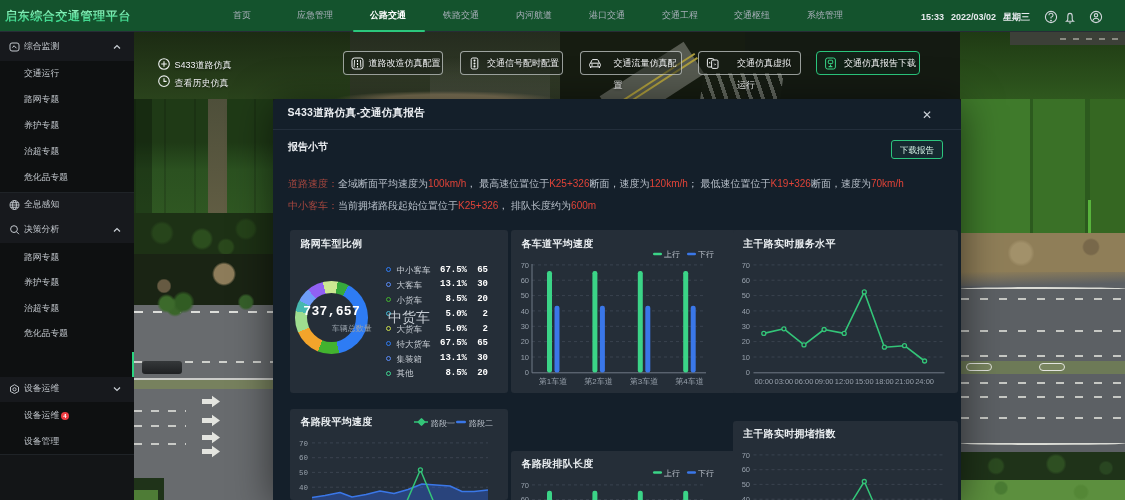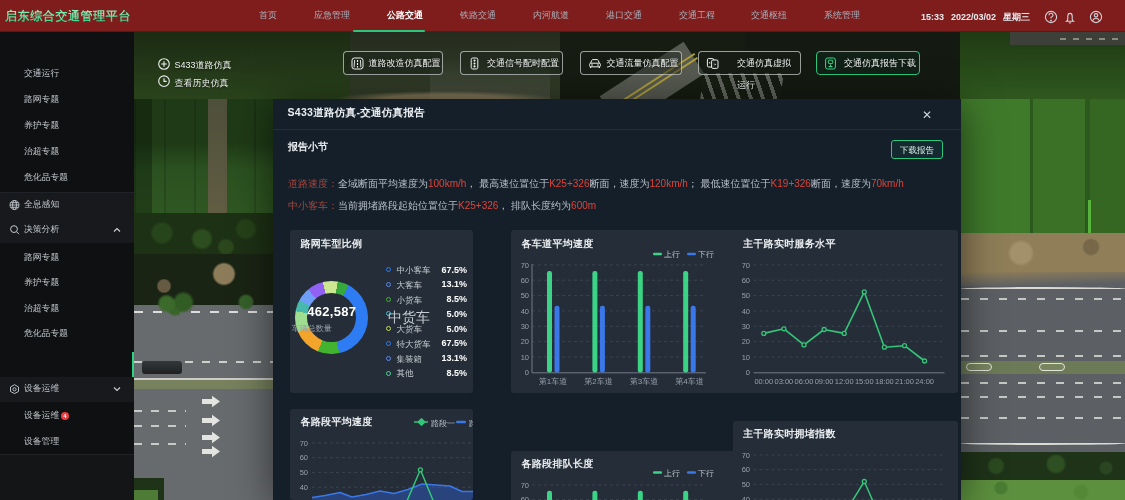--- a/index.html
+++ b/index.html
@@ -1,23 +1,23 @@
 <!DOCTYPE html>
 <html><head>
 <meta charset="utf-8">
 <style>
 *{margin:0;padding:0;box-sizing:border-box;}
 html,body{width:1125px;height:500px;overflow:hidden;background:#0e1011;}
 body{font-family:"Liberation Sans",sans-serif;position:relative;}
 #stage{position:absolute;left:0;top:0;width:1125px;height:500px;overflow:hidden;}
 .abs{position:absolute;}
 
-#nav{left:0;top:0;width:1125px;height:32px;background:#7f1d1d;border-bottom:1px solid #272c36;z-index:30;}
+#nav{left:0;top:0;width:1125px;height:32px;background:#14532d;border-bottom:1px solid #272c36;z-index:30;}
 #logo{left:5px;top:8px;font-size:12px;font-weight:bold;letter-spacing:0.6px;background:linear-gradient(180deg,#9ef7c6,#21cd7c);-webkit-background-clip:text;background-clip:text;color:transparent;}
-.nvi{top:0;height:32px;line-height:31px;font-size:9px;color:#a9b0ba;text-align:right;width:70px;margin:0;}
+.nvi{top:0;height:32px;line-height:31px;font-size:9px;color:#a9b0ba;text-align:center;width:70px;margin:0;}
 .nvi.on{color:#fff;font-weight:bold;}
 #underline{left:353px;top:29.5px;width:72px;height:2.5px;background:#2bc77d;border-radius:2px;z-index:31;}
 .ntime{top:0;height:32px;line-height:34px;font-size:9px;font-weight:bold;color:#e7eaee;}
 
 #side{left:0;top:32px;width:134px;height:468px;background:#0e1011;z-index:20;}
 .srow{left:0;width:134px;font-size:8.8px;color:#c3c8ce;}
 .srow .t{position:absolute;left:24px;top:50%;transform:translateY(-50%);}
 .prow{background:#17191d;}
 .sdiv{left:0;width:134px;height:1px;background:#1f2327;}
 .chev{position:absolute;left:auto;right:13px;top:50%;transform:translateY(-50%);}
@@ -39,21 +39,21 @@
 #secttl{left:15px;top:41px;font-size:10px;font-weight:bold;color:#eaedf1;}
 #dlbtn{left:618px;top:41px;width:52px;height:19px;border:1px solid #2cc67e;border-radius:3px;background:rgba(44,198,126,.07);color:#d9f6e9;font-size:8.5px;text-align:center;line-height:18px;}
 .rline{left:15px;font-size:10px;color:#b9c1cb;white-space:nowrap;}
 .rl{color:#a8473f;}
 .rv{color:#e04338;}
 
 .card{background:#252e38;border-radius:3px;z-index:16;}
 .cttl{position:absolute;left:10.5px;top:6.5px;font-size:10px;font-weight:bold;color:#e9edf0;letter-spacing:.3px;}
 .r1{top:131px;height:162.5px;}
 .r2{top:309.5px;height:91.5px;}
-.c1{left:17px;width:183px;}
+.c1{left:17px;width:218px;font-family:Liberation Mono, monospace;}
 .c2{left:238px;width:237px;}
 .c3{left:459.5px;width:225px;}
 svg{position:absolute;left:0;top:0;overflow:visible;}
 </style>
 </head>
 <body>
 <div id="stage">
   <div id="photo" class="abs">
     <div class="abs" style="left:0;top:0;width:991px;height:67px;background:#161c11;"></div>
     <div class="abs" style="left:0;top:0;width:216px;height:67px;background:linear-gradient(180deg,#1c2b13,#2a431c);"></div>
@@ -144,20 +144,30 @@
         <path d="M33.4 16.2 h-6.8 c0 0 1.2-0.9 1.2-2.2 v-2.8 c0-1.6 1-2.8 2.2-2.8 s2.2 1.2 2.2 2.8 v2.8 c0 1.3 1.2 2.2 1.2 2.2 z"></path>
         <path d="M28.9 17.5 q1.1 1.2 2.2 0" stroke-width="1.05"></path>
         <circle cx="56" cy="12" r="5.6"></circle>
         <circle cx="56" cy="10.3" r="1.7"></circle>
         <path d="M52.6 15.9 q1-2.6 3.4-2.6 t3.4 2.6" stroke-width="1.05"></path>
       </g>
     </svg>
 
   </div>
   <div id="side" class="abs">
+    <div class="srow prow abs" style="top:0;height:29px;">
+      <svg class="sicon" width="11" height="11" viewBox="0 0 11 11">
+        <rect x="1" y="1.5" width="9" height="8" rx="2" fill="none" stroke="#c3c8ce" stroke-width="1"></rect>
+        <path d="M3.5 6.2 L5 4.2 L7.5 6.8" fill="none" stroke="#c3c8ce" stroke-width="1"></path>
+      </svg>
+      <span class="t">综合监测</span>
+      <svg class="chev" width="8" height="5" viewBox="0 0 8 5">
+        <path d="M1 4 L4 1 L7 4" fill="none" stroke="#c9ced4" stroke-width="1.2"></path>
+      </svg>
+    </div>
     <div class="srow abs" style="top:36px;height:12px;">
       <span class="t">交通运行</span>
     </div>
     <div class="srow abs" style="top:62px;height:12px;">
       <span class="t">路网专题</span>
     </div>
     <div class="srow abs" style="top:88px;height:12px;">
       <span class="t">养护专题</span>
     </div>
     <div class="srow abs" style="top:113.5px;height:12px;">
@@ -248,21 +258,21 @@
       <g fill="none" stroke="#f2f4f4" stroke-width="1">
         <rect x="3.2" y="1" width="6.6" height="11" rx="1.6"></rect>
       </g>
       <g fill="#f2f4f4">
         <circle cx="6.5" cy="3.6" r="1.05"></circle>
         <circle cx="6.5" cy="6.5" r="1.05"></circle>
         <circle cx="6.5" cy="9.4" r="1.05"></circle>
       </g>
     </svg>
   </div>
-  <div class="btn abs" style="left:579.5px;width:102px;padding-left:26px;">交通流量仿真配置
+  <div class="btn abs" style="left:579.5px;width:102px;padding-left:33px;">交通流量仿真配置
     <svg class="bi" width="14" height="13" viewBox="0 0 14 13">
       <g fill="none" stroke="#f2f4f4" stroke-width="1">
         <path d="M2.6 6.2 L3.8 3.3 Q4.1 2.6 4.9 2.6 H9.1 Q9.9 2.6 10.2 3.3 L11.4 6.2"></path>
         <rect x="1.6" y="6.2" width="10.8" height="3.6" rx="1.2"></rect>
         <path d="M2.6 9.8 V11 M11.4 9.8 V11" stroke-width="1.2"></path>
       </g>
       <g fill="#f2f4f4">
         <circle cx="4" cy="8" r="0.8"></circle>
         <circle cx="10" cy="8" r="0.8"></circle>
       </g>
@@ -294,22 +304,22 @@
     <div id="mclose" class="abs">✕</div>
     <div id="mdiv" class="abs"></div>
     <div id="secttl" class="abs">报告小节</div>
     <div id="dlbtn" class="abs">下载报告</div>
     <div class="rline abs" style="top:78px;"><span class="rl">道路速度：</span>全域断面平均速度为<span class="rv">100km/h</span>， 最高速位置位于<span class="rv">K25+326</span>断面，速度为<span class="rv">120km/h</span>； 最低速位置位于<span class="rv">K19+326</span>断面，速度为<span class="rv">70km/h</span></div>
     <div class="rline abs" style="top:100px;"><span class="rl">中小客车：</span>当前拥堵路段起始位置位于<span class="rv">K25+326</span>， 排队长度约为<span class="rv">600m</span></div>
     <div class="card abs r1 c1" style="overflow:hidden;">
       <div class="cttl">路网车型比例</div>
       <div class="abs" style="left:5.4px;top:51.2px;width:72.6px;height:72.6px;border-radius:50%;background:conic-gradient(#cbe792 0 10deg,#36a93c 10deg 28deg,#2e7cf4 28deg 168deg,#42b32f 168deg 202deg,#f3a42b 202deg 246deg,#9fdd90 246deg 280deg,#46b8ae 280deg 298deg,#6f9ef9 298deg 320deg,#9161f3 320deg 346deg,#cbe792 346deg 360deg);"></div>
       <div class="abs" style="left:17.2px;top:63px;width:49px;height:49px;border-radius:50%;background:#252e38;"></div>
-      <div class="abs" style="left:1.7px;top:74px;width:80px;text-align:center;font-size:13px;font-weight:bold;color:#fff;letter-spacing:.3px;">462,587</div>
-      <div class="abs" style="left:1.7px;top:93px;width:80px;text-align:left;font-size:8px;color:#98a1ab;">车辆总数量</div>
+      <div class="abs" style="left:1.7px;top:74px;width:80px;text-align:center;font-size:13px;font-weight:bold;color:#fff;letter-spacing:.3px;">737,657</div>
+      <div class="abs" style="left:1.7px;top:93px;width:80px;text-align:right;font-size:8px;color:#98a1ab;">车辆总数量</div>
       <div class="abs" style="left:96px;top:37.1px;width:5px;height:5px;border-radius:50%;border:1.4px solid #2e7bf3;"></div>
       <div class="abs" style="left:106.5px;top:35.0px;font-size:8.5px;color:#c6ccd3;">中小客车</div>
       <div class="abs" style="left:137px;top:34.6px;width:40px;text-align:right;font-size:9px;font-weight:bold;color:#fff;">67.5%</div>
       <div class="abs" style="left:168px;top:34.6px;width:30px;text-align:right;font-size:9px;font-weight:bold;color:#fff;">65</div>
       <div class="abs" style="left:96px;top:51.9px;width:5px;height:5px;border-radius:50%;border:1.4px solid #5a8bf7;"></div>
       <div class="abs" style="left:106.5px;top:49.8px;font-size:8.5px;color:#c6ccd3;">大客车</div>
       <div class="abs" style="left:137px;top:49.4px;width:40px;text-align:right;font-size:9px;font-weight:bold;color:#fff;">13.1%</div>
       <div class="abs" style="left:168px;top:49.4px;width:30px;text-align:right;font-size:9px;font-weight:bold;color:#fff;">30</div>
       <div class="abs" style="left:96px;top:66.6px;width:5px;height:5px;border-radius:50%;border:1.4px solid #42b32f;"></div>
       <div class="abs" style="left:106.5px;top:64.5px;font-size:8.5px;color:#c6ccd3;">小货车</div>

